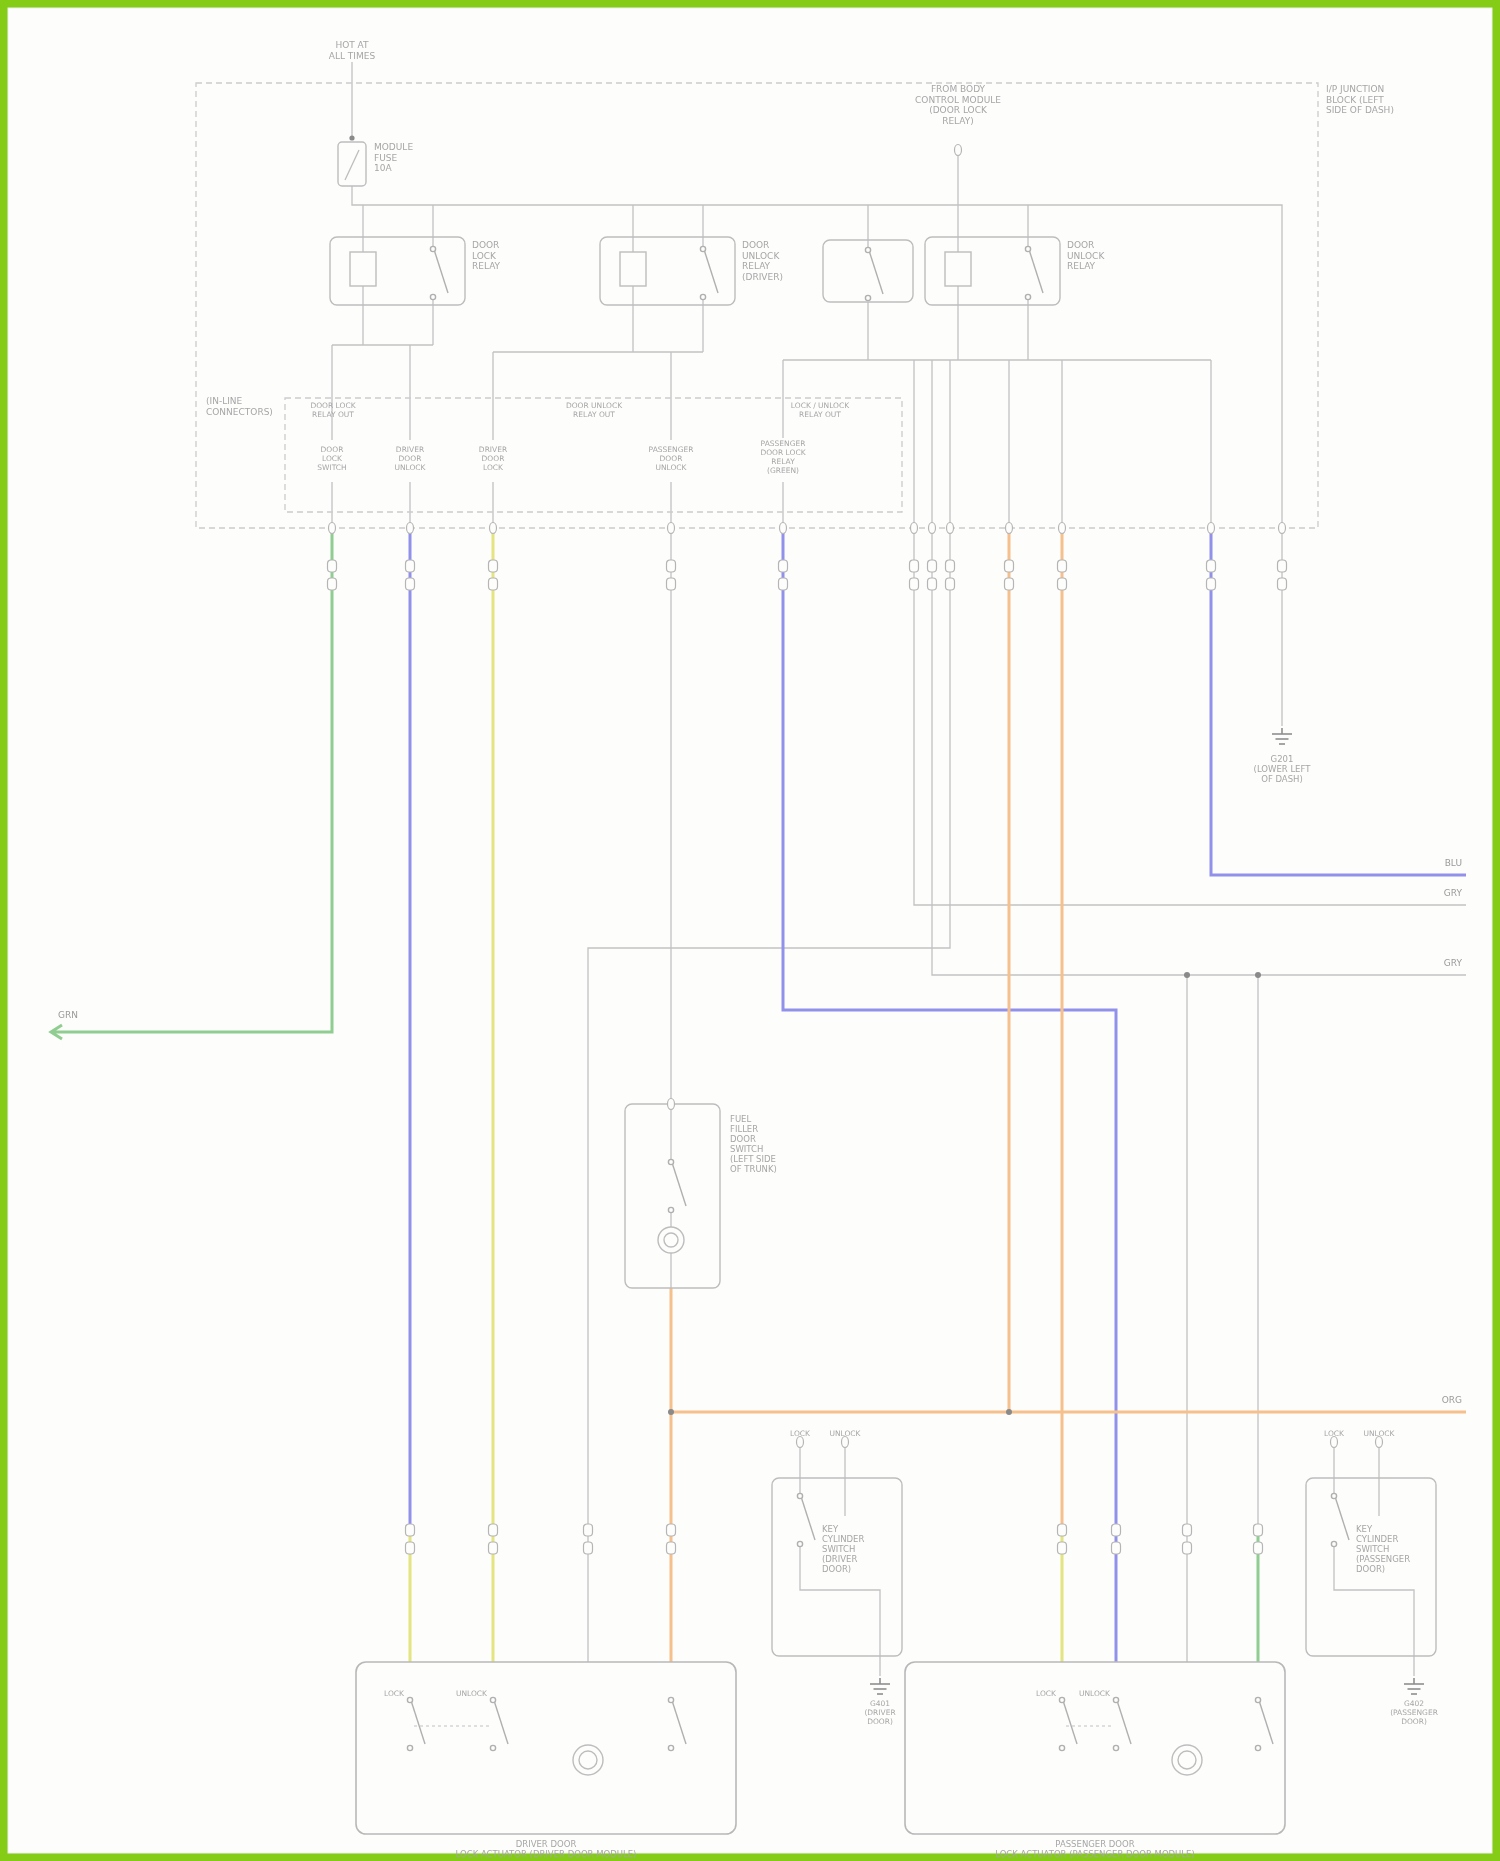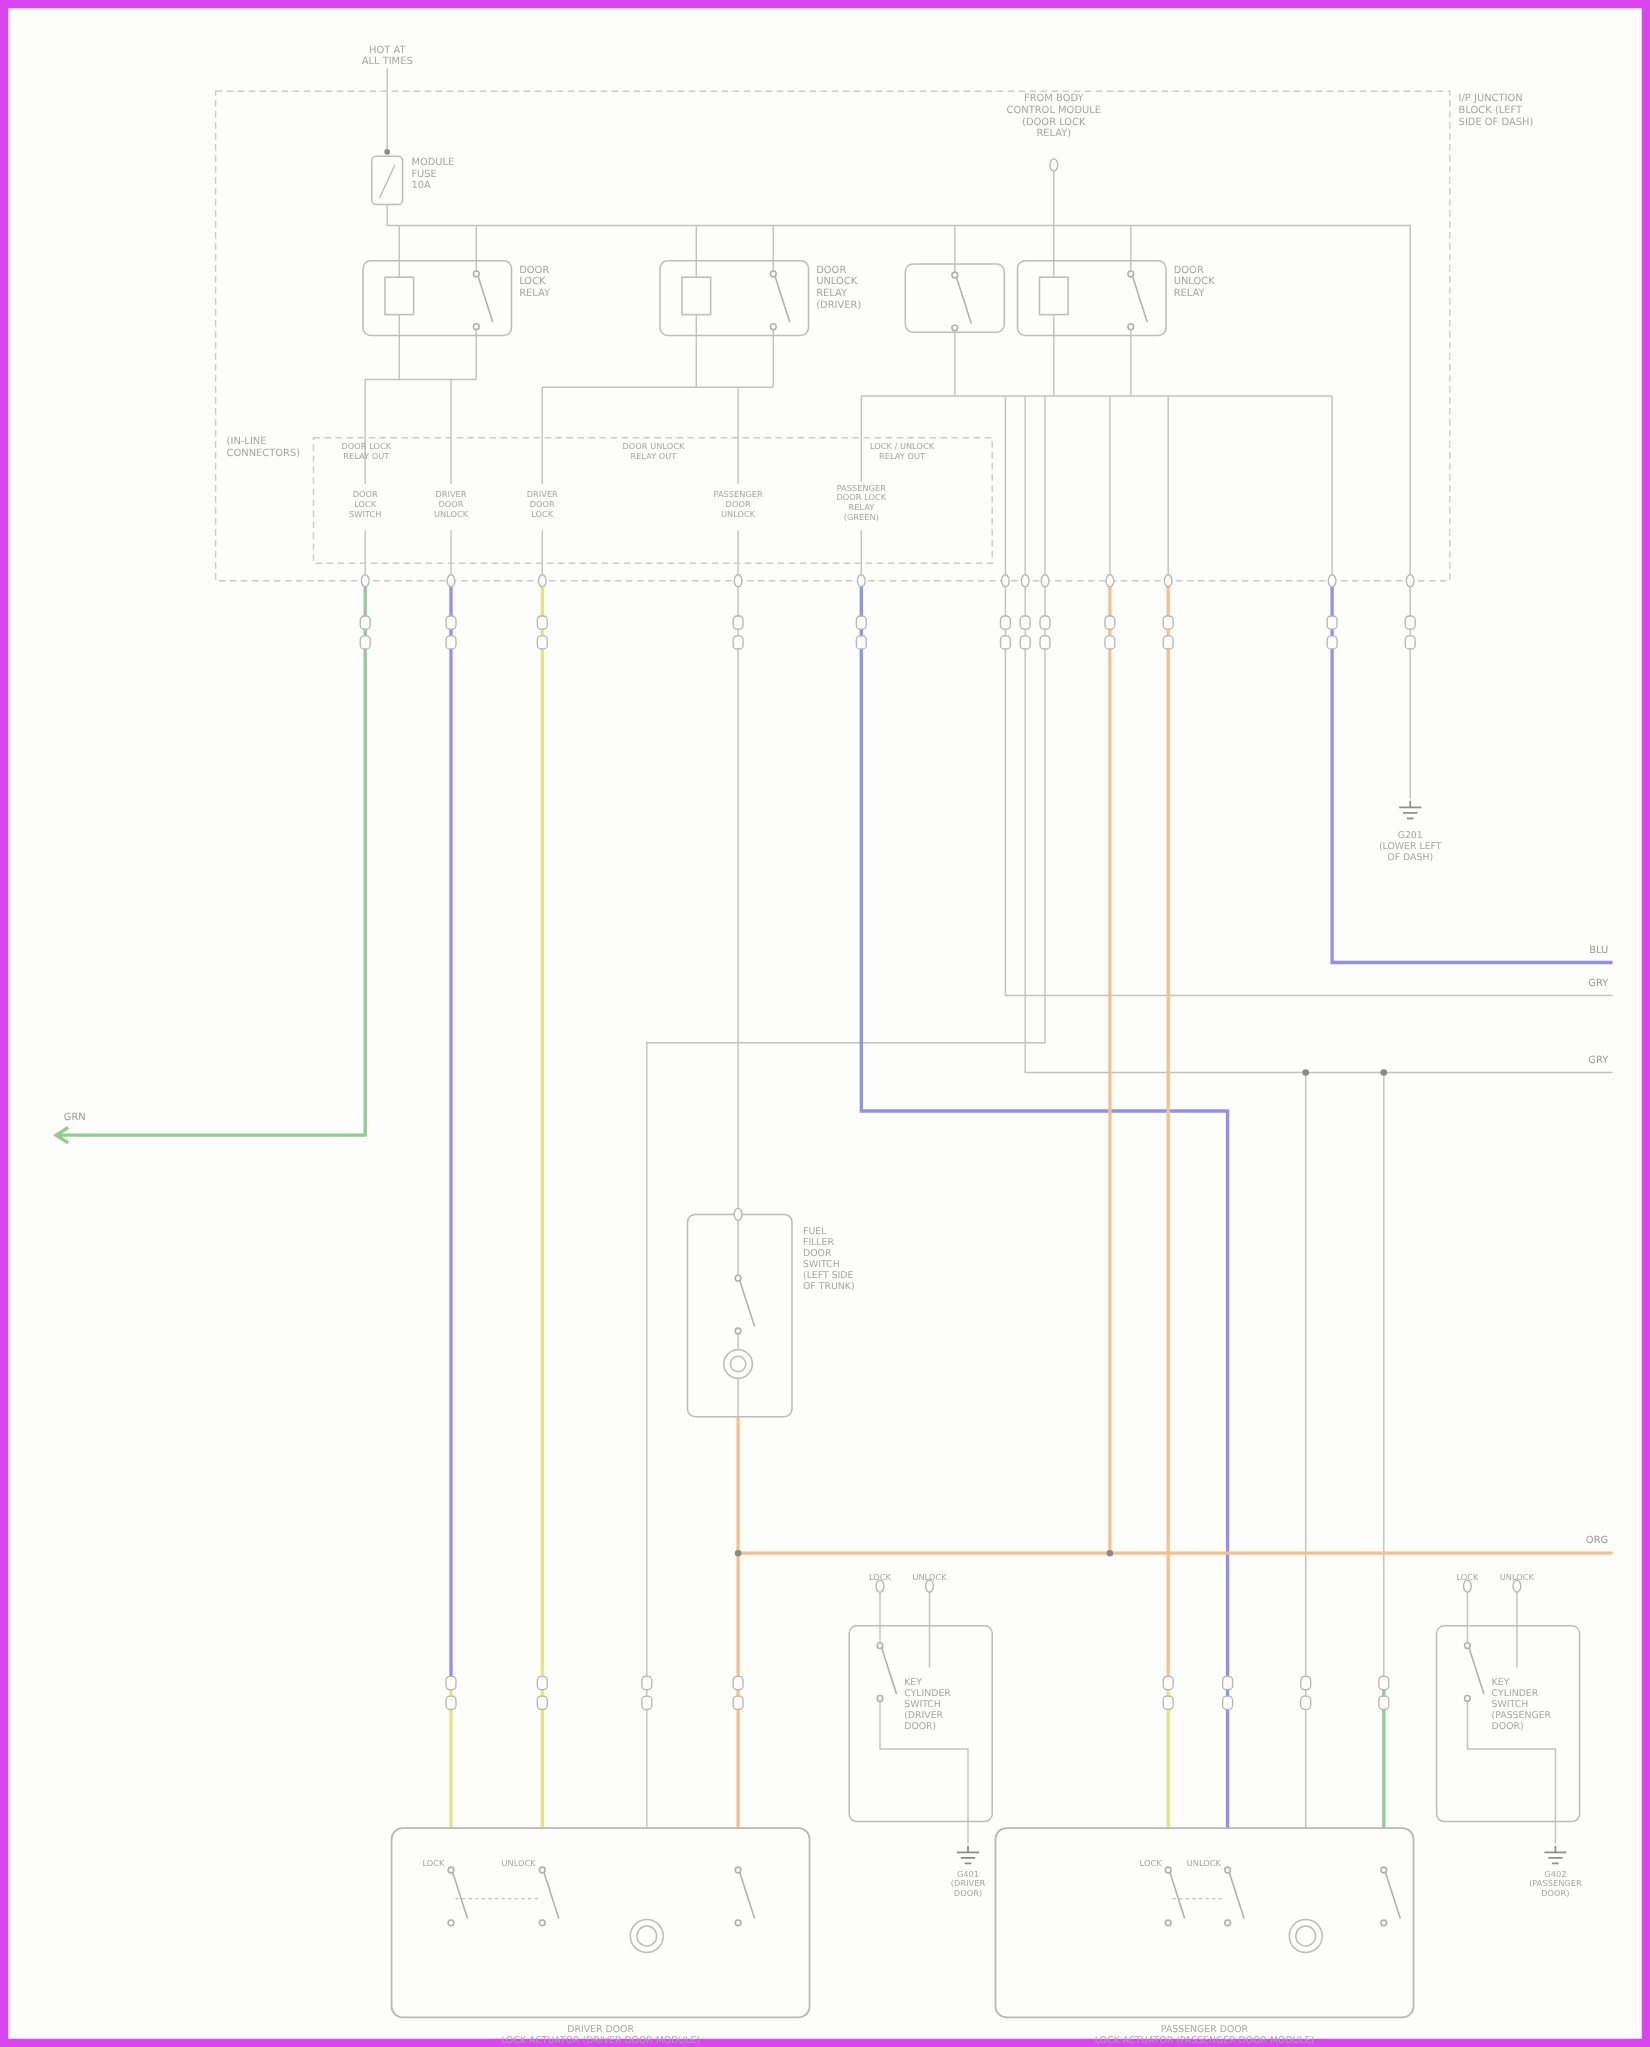--- a/index.html
+++ b/index.html
@@ -1,16 +1,16 @@
 <!DOCTYPE html>
 <html><head>
 <meta charset="utf-8">
 <style>
   html,body{margin:0;padding:0;background:#ffffff;}
-  .page{width:1500px;height:1861px;background:#d946ef;position:relative;}
+  .page{width:1500px;height:1861px;background:#84cc16;position:relative;}
   svg{display:block;}
   text{font-family:"DejaVu Sans", sans-serif;fill:#a6a6a6;font-size:9px;}
   .lbl{font-size:9px;}
   .lbl-m{font-size:8.5px;}
   .lbl-s{font-size:7.5px;}
   .wirelbl{font-size:9px;fill:#9a9a9a;}
   .mesh{stroke:#c2c2c2;stroke-width:1.3;fill:none;}
   .mech{stroke:#c2c2c2;stroke-width:1.1;fill:none;stroke-dasharray:3 3;}
   .boxd{stroke:#cccccc;stroke-width:1.3;fill:none;stroke-dasharray:6 4;}
   .boxs{stroke:#bdbdbd;stroke-width:1.4;fill:none;}

